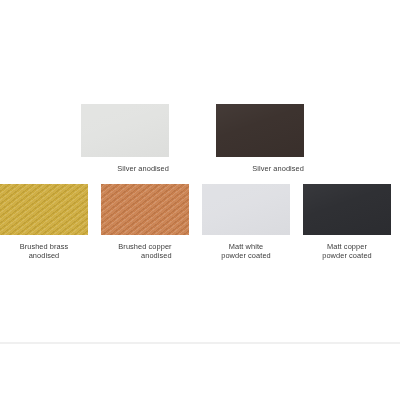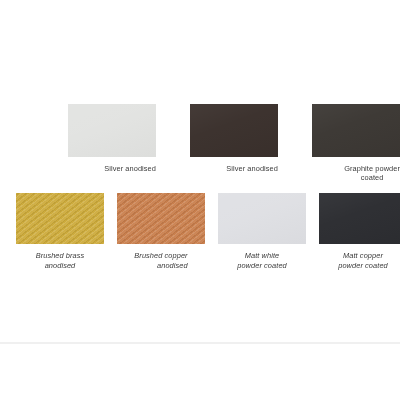--- a/index.html
+++ b/index.html
@@ -38,24 +38,22 @@
   }
 
   
   .row-1 {
     padding-left: 62px;
     gap: 28px;
   }
 
   
   .row-2 {
-    padding-left: 16px;
     gap: 13px;
     margin-top: 11px;
-    font-style: italic;
   }
 
   .swatch-cell {
     display: flex;
     flex-direction: column;
     align-items: center;
   }
 
   .row-1 .swatch-cell { width: 107px; align-items: flex-end; }
   .row-2 .swatch-cell { width: 88px; }
@@ -146,25 +144,20 @@
       <div class="swatch-cell">
         <div class="swatch-chip sheen" style="background-color: rgb(226, 227, 225);"></div>
         <div class="swatch-label" style="color: rgb(59, 59, 59);">Silver anodised</div>
       </div>
 
       <div class="swatch-cell">
         <div class="swatch-chip sheen" style="background-color: rgb(58, 48, 44);"></div>
         <div class="swatch-label" style="color: rgb(59, 59, 59);">Silver anodised</div>
       </div>
 
-      <div class="swatch-cell">
-        <div class="swatch-chip sheen" style="background-color: rgb(59, 55, 51);"></div>
-        <div class="swatch-label" style="color: rgb(59, 59, 59);">Graphite powder
-coated</div>
-      </div>
 
     </div>
 
     <div class="swatch-row row-2">
 
       <div class="swatch-cell">
         <div class="swatch-chip brushed" style="background-color: rgb(205, 171, 60);"></div>
         <div class="swatch-label" style="color: rgb(59, 59, 59);">Brushed brass
 anodised</div>
       </div>

